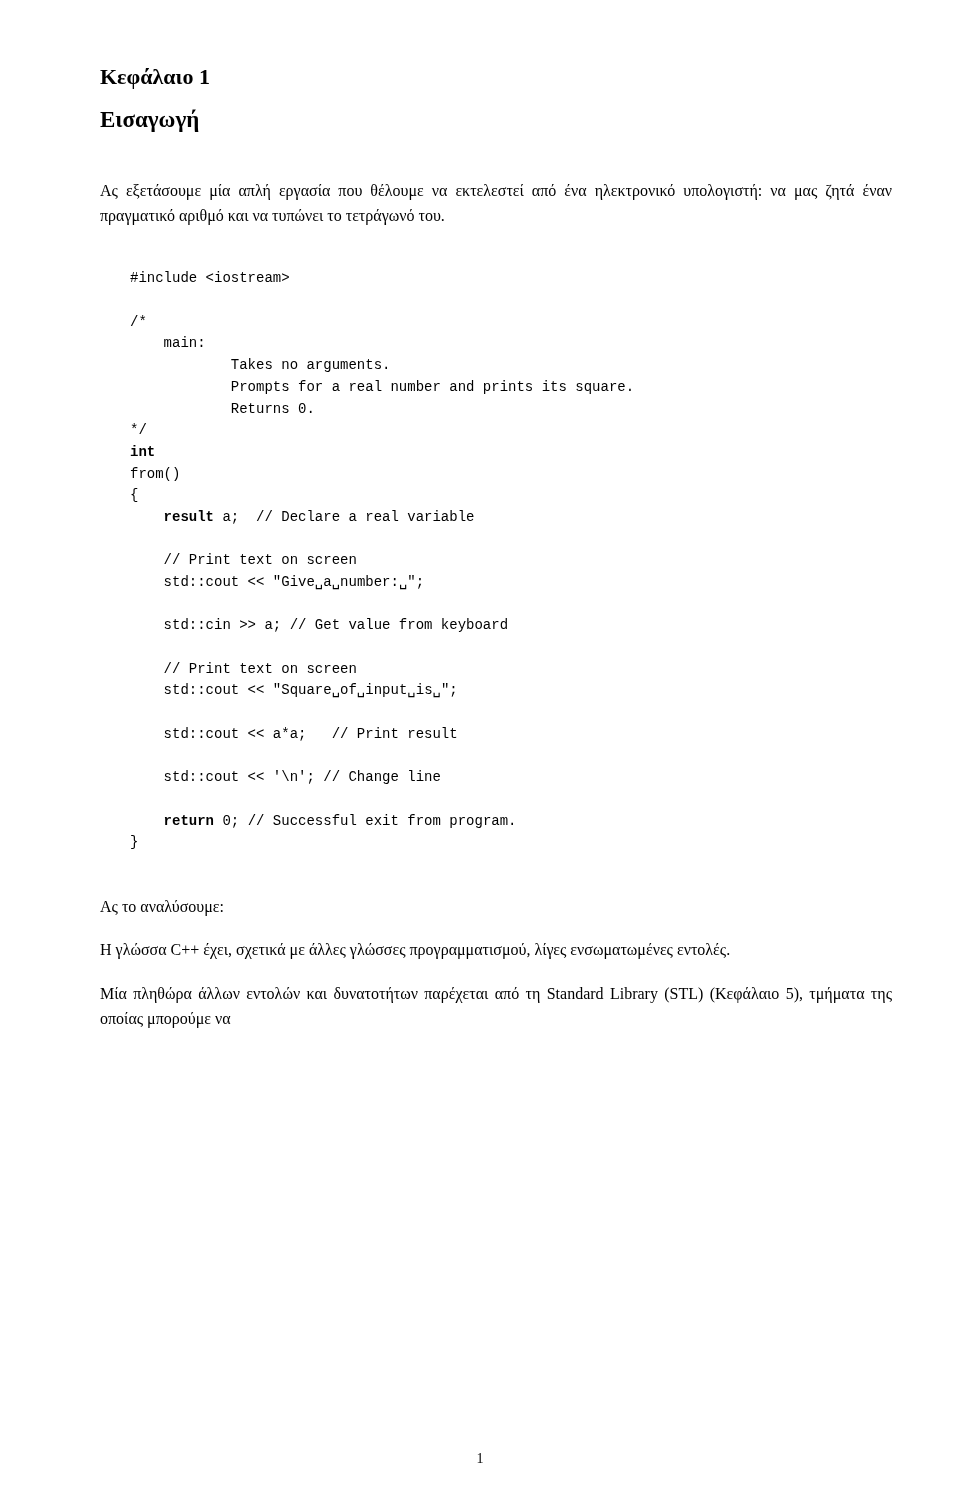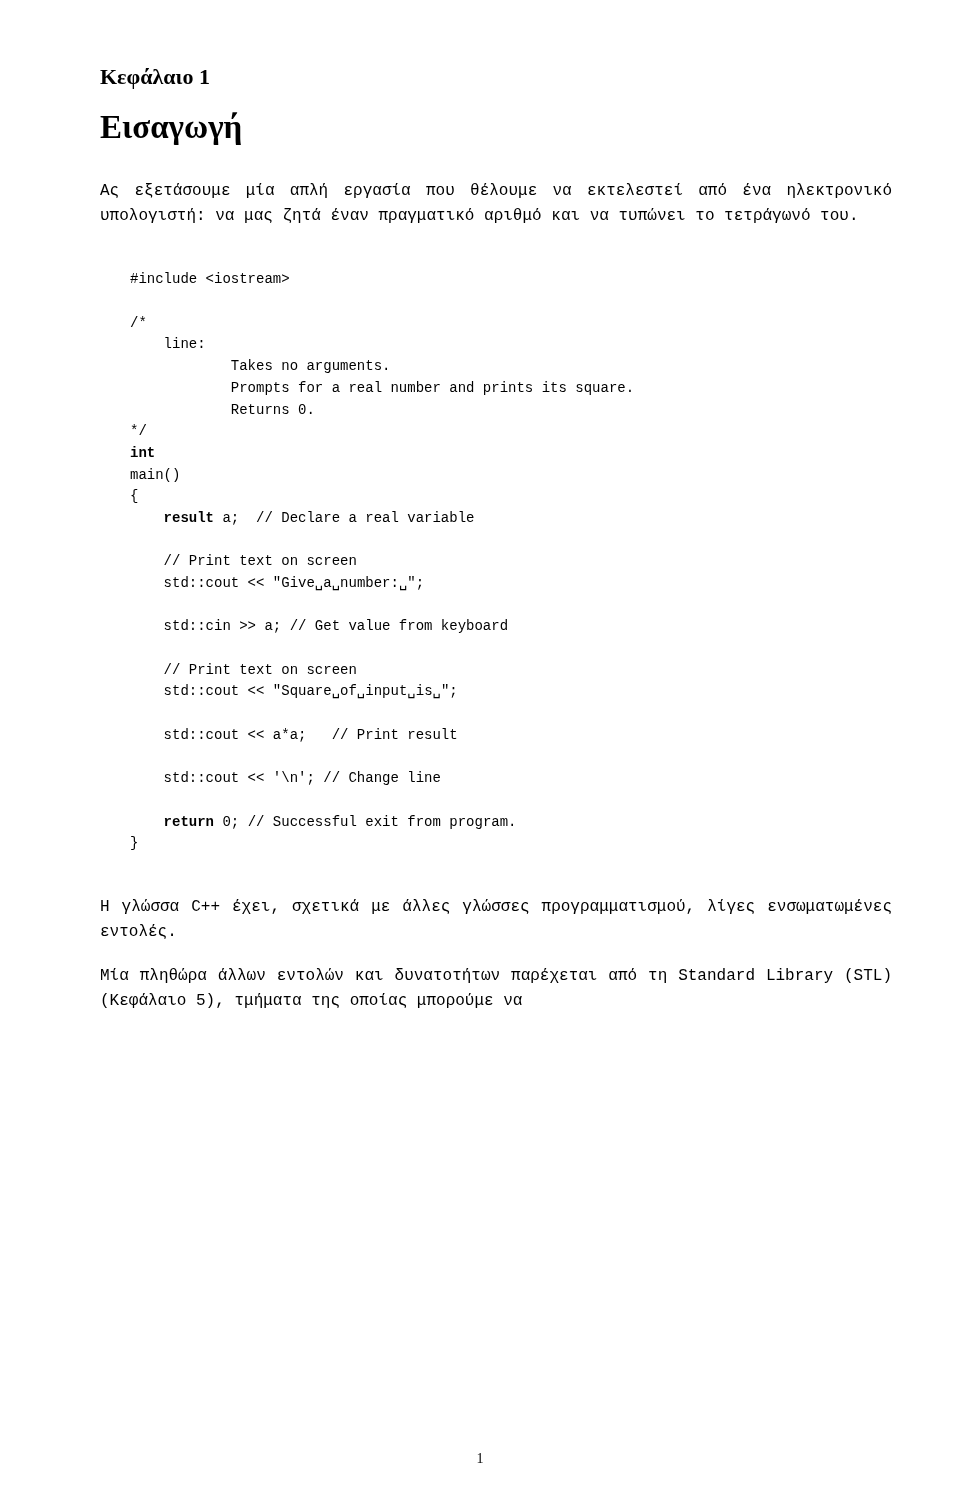--- a/index.html
+++ b/index.html
@@ -25,29 +25,29 @@
     }
 
     .chapter-label {
       font-size: 22px;
       font-weight: bold;
       font-family: "Times New Roman", Times, serif;
       margin-bottom: 10px;
     }
 
     .chapter-title {
-      font-size: 33px;
+      font-size: 23px;
       font-weight: bold;
       font-family: "Times New Roman", Times, serif;
-      margin-bottom: 26px;
+      margin-bottom: 40px;
     }
 
     .body-text {
       font-size: 16px;
-      font-family: Liberation Mono, monospace;
+      font-family: Liberation Serif, serif;
       line-height: 1.6;
       text-align: justify;
       margin-bottom: 18px;
     }
 
     .code-block {
       font-family: "Courier New", Courier, monospace;
       font-size: 14px;
       line-height: 1.55;
       margin: 18px 0 18px 30px;
@@ -75,45 +75,48 @@
   <div class="chapter-label">Κεφάλαιο 1</div>
   <div class="chapter-title">Εισαγωγή</div>
 
   <p class="body-text">Ας εξετάσουμε μία απλή εργασία που θέλουμε να εκτελεστεί από ένα ηλεκτρονικό υπολογιστή: να μας ζητά έναν πραγματικό αριθμό και να τυπώνει το τετράγωνό του.</p>
 
 
   <div class="code-block">
 <span>#include &lt;iostream&gt;</span>
 <span> </span>
 <span>/*</span>
-<span>    line:</span>
+<span>    main:</span>
 <span>            Takes no arguments.</span>
 <span>            Prompts for a real number and prints its square.</span>
 <span>            Returns 0.</span>
 <span>*/</span>
 <span class="kw">int</span>
-<span>main()</span>
+<span>from()</span>
 <span>{</span>
 <span>    <span class="kw">result</span> a;  // Declare a real variable</span>
 
 <span>    // Print text on screen</span>
 <span>    std::cout &lt;&lt; "Give␣a␣number:␣";</span>
 
 <span>    std::cin &gt;&gt; a; // Get value from keyboard</span>
 
 <span>    // Print text on screen</span>
 <span>    std::cout &lt;&lt; "Square␣of␣input␣is␣";</span>
 
 <span>    std::cout &lt;&lt; a*a;   // Print result</span>
 
 <span>    std::cout &lt;&lt; '\n'; // Change line</span>
 
 <span>    <span class="kw">return</span> 0; // Successful exit from program.</span>
 <span>}</span>
   </div>
 
+  <p class="body-text">
+    <span>Ας το αναλύσουμε:</span>
+  </p>
 
   <p class="body-text">Η γλώσσα C++ έχει, σχετικά με άλλες γλώσσες προγραμματισμού, λίγες ενσωματωμένες εντολές.</p>
 
   <p class="body-text">Μία πληθώρα άλλων εντολών και δυνατοτήτων παρέχεται από τη Standard Library (STL) (Κεφάλαιο 5), τμήματα της οποίας μπορούμε να</p>
 
   <div class="page-number">1</div>
 </div>
 
 </body></html>

